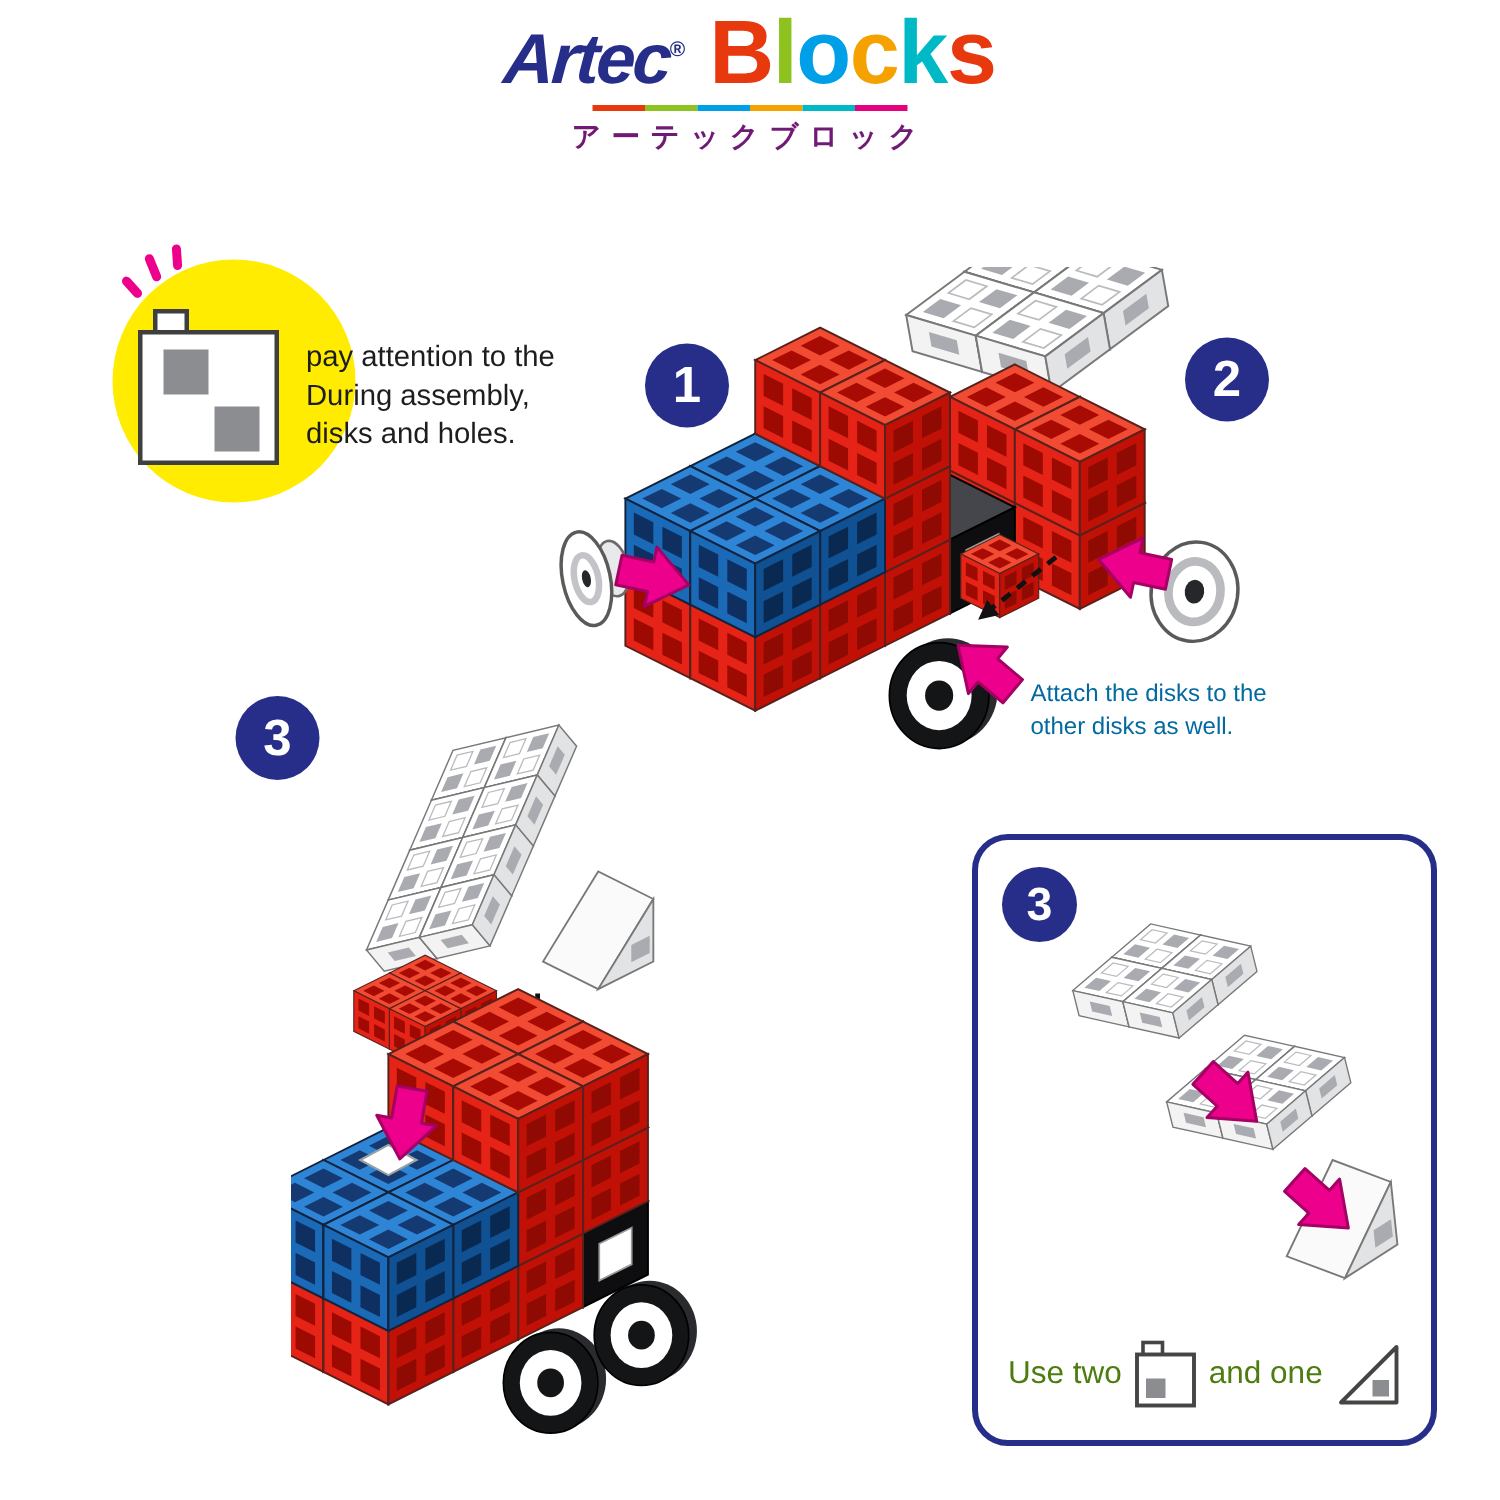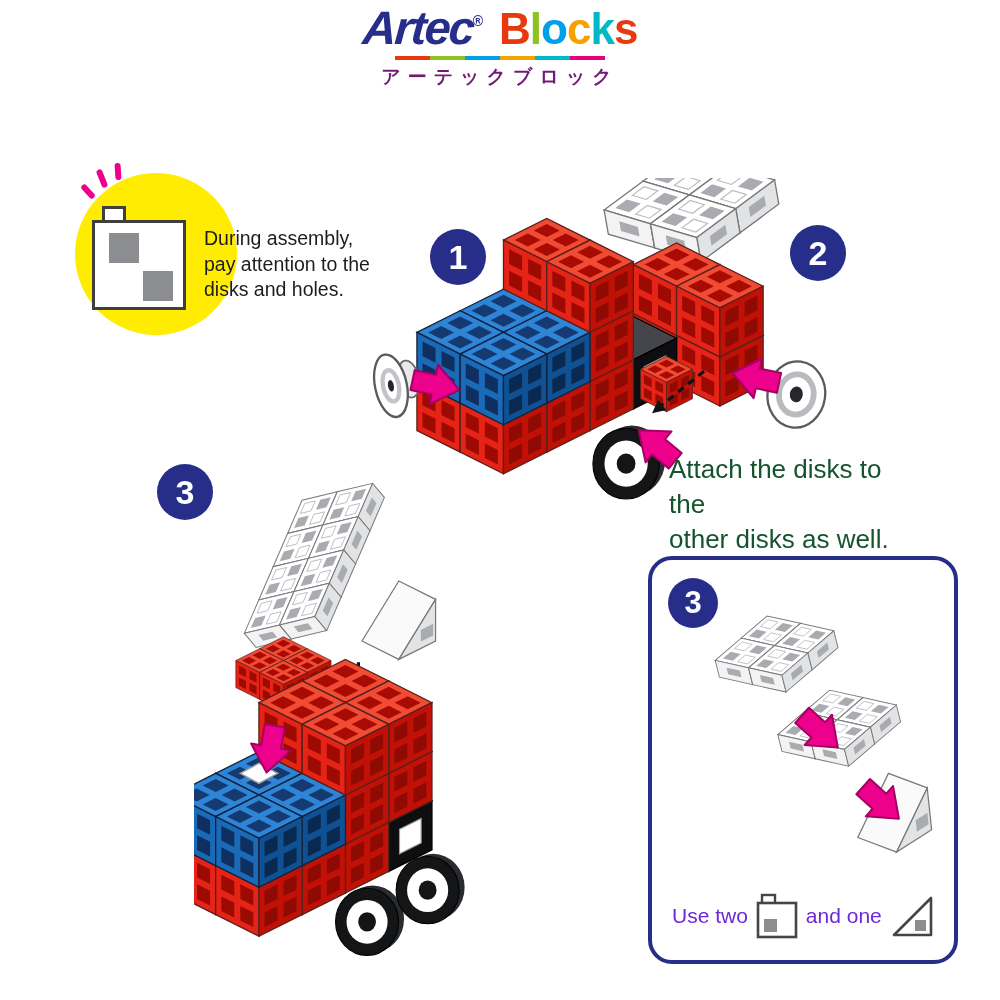--- a/index.html
+++ b/index.html
@@ -6,21 +6,21 @@
   html,body{background:#fff}
   body{font-family:"Liberation Sans",sans-serif}
   .canvas{position:relative;width:1000px;height:1000px;background:#fff;overflow:hidden}
   .abs{position:absolute}
 
   
   .logo{left:0;right:0;top:34;text-align:center}
   .logo-line{display:inline-flex;align-items:baseline}
   .logo-artec{font-style:italic;font-weight:900;font-size:47px;letter-spacing:-2px;color:#272e8a;transform:skewX(-4deg);display:inline-block}
   .logo-reg{font-size:14px;color:#272e8a;vertical-align:super;position:relative;top:-18px;font-weight:700}
-  .logo-blocks{font-weight:900;font-size:44px;letter-spacing:-1px;margin-left:16px}
+  .logo-blocks{font-weight:900;font-size:60px;letter-spacing:-1px;margin-left:16px}
   .lb{display:inline-block}
   .lb0{color:#e8380d}.lb1{color:#8dc21f}.lb2{color:#00a0e9}.lb3{color:#f5a200}.lb4{color:#00b9c7}.lb5{color:#e8380d}
   .logo-underline{width:210px;height:4px;margin:1px auto 4px auto;display:flex}
   .logo-underline span{flex:1;height:100%}
   .u0{background:#e8380d}.u1{background:#8dc21f}.u2{background:#00a0e9}.u3{background:#f5a200}.u4{background:#00b9c7}.u5{background:#e6007e}
   .logo-sub{font-size:19px;font-weight:700;letter-spacing:7px;color:#701a75}
 
   
   .note-circle{left:75px;top:173px;width:162px;height:162px;border-radius:50%;background:#ffec00}
   .excl{position:absolute;background:#ec008c;border-radius:3px;width:6px}
@@ -34,25 +34,25 @@
   .g1{left:14px;top:10px}
   .g2{left:48px;top:48px}
   .note-text{left:204px;top:226px;width:200px;font-size:19.5px;line-height:1.32;color:#1d1d1d}
 
   
   .badge{position:absolute;width:56px;height:56px;border-radius:50%;background:#272e8a;color:#fff;
          display:flex;align-items:center;justify-content:center;font-size:34px;font-weight:700}
   .badge-sm{width:50px;height:50px;font-size:31px}
 
   
-  .caption{left:669px;top:452px;width:250px;font-size:26px;line-height:1.35;color:#14532d}
+  .caption{left:687px;top:452px;width:250px;font-size:16px;line-height:1.35;color:#0369a1}
 
   
   .panel{left:648px;top:556px;width:310px;height:408px;border:4px solid #272e8a;border-radius:24px;background:#fff}
-  .panel-row{position:absolute;left:20px;right:10px;bottom:20px;display:flex;align-items:center;gap:7px;font-size:21px;color:#6d28d9}
+  .panel-row{position:absolute;left:20px;right:10px;bottom:20px;display:flex;align-items:center;gap:7px;font-size:21px;color:#4d7c0f}
 </style>
 </head>
 <body>
 
 <div class="canvas">
 
   <svg width="0" height="0" style="position:absolute" aria-hidden="true">
     <defs>
 
       <g id="cuR">
@@ -162,22 +162,22 @@
   <div class="excl e2"></div>
   <div class="excl e3"></div>
   <div class="blk-icon abs">
     <div class="blk-tab"></div>
     <div class="blk-body">
       <div class="blk-gray g1"></div>
       <div class="blk-gray g2"></div>
     </div>
   </div>
   <div class="note-text abs">
+    <div>pay attention to the</div>
     <div>During assembly,</div>
-    <div>pay attention to the</div>
     <div>disks and holes.</div>
   </div>
 
   <svg class="abs" style="left:352px;top:178px" width="528" height="342" viewBox="0 0 366 237">
 
     <g transform="translate(242,58) rotate(-10)">
       <use href="#plW" x="0" y="-30"></use>
       <use href="#plW" x="-30" y="-15"></use>
       <use href="#plW" x="30" y="-15"></use>
       <use href="#plW" x="0" y="0"></use>

